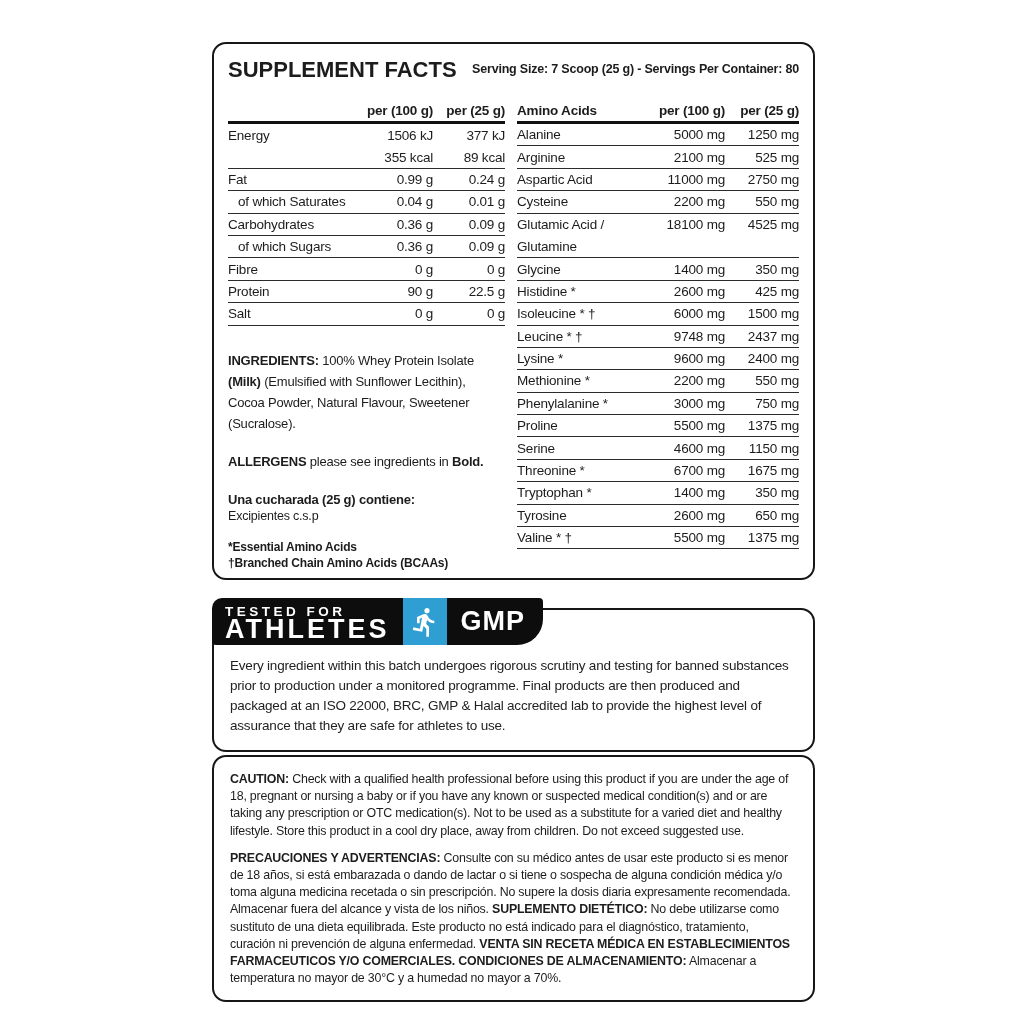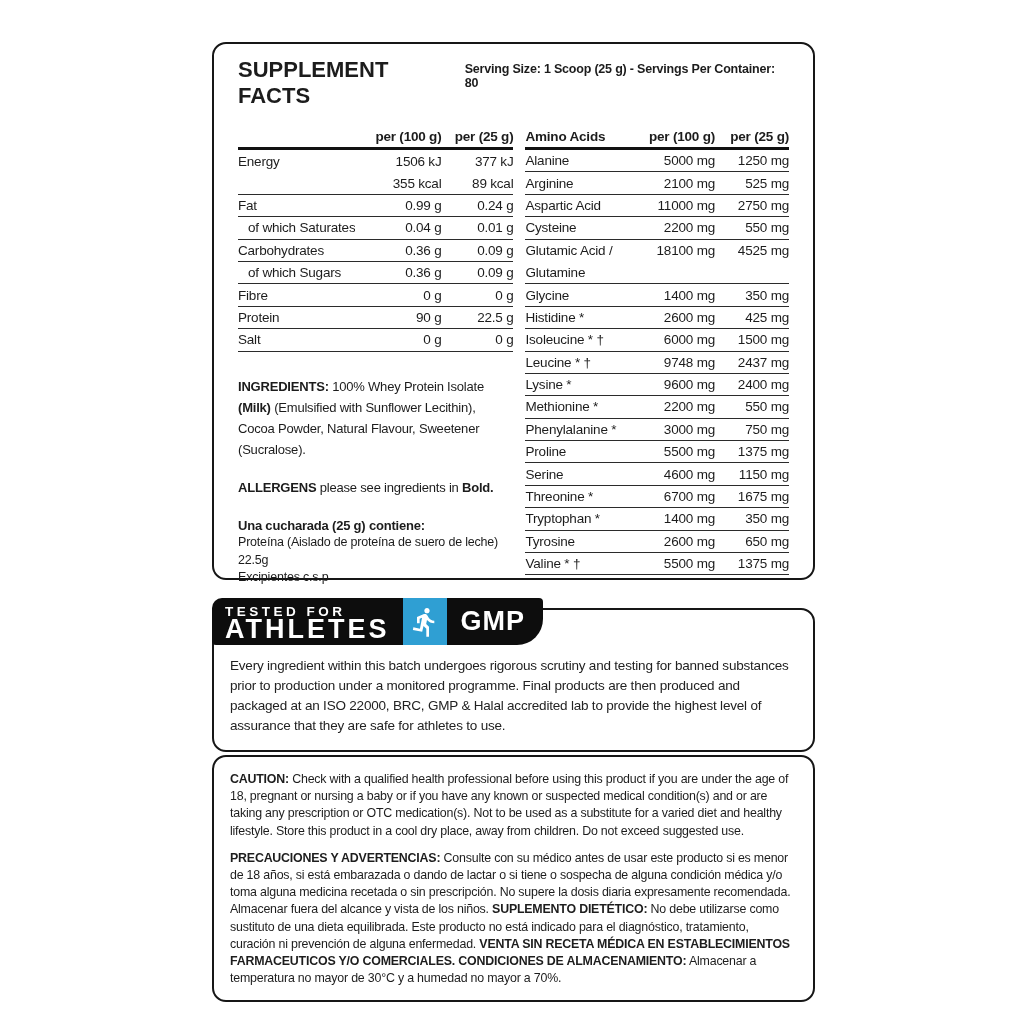--- a/index.html
+++ b/index.html
@@ -4,21 +4,21 @@
 <style>
   * { margin:0; padding:0; box-sizing:border-box; }
   html,body { width:1024px; height:1024px; background:#ffffff;
     font-family:"Liberation Sans", sans-serif; color:#1c1c1c; }
   #canvas { position:relative; width:1024px; height:1024px; background:#fff; overflow:hidden; letter-spacing:-0.2px; }
 
   .panel { position:absolute; left:212px; width:603px; background:#fff;
     border:2px solid #161616; border-radius:14px; }
 
   
-  #panel-facts { top:42px; height:538px; padding:13px 24px; }
+  #panel-facts { top:42px; height:538px; padding:13px 14px; }
   .facts-head { display:flex; justify-content:space-between; align-items:flex-start; }
   .facts-title { font-size:22px; font-weight:800; letter-spacing:0; }
   .serving-line { font-size:12.5px; font-weight:700; margin-top:5px; }
 
   .cols { display:flex; gap:12px; margin-top:16px; }
   .col-left { width:282px; }
   .col-right { width:287px; }
 
   .trow { display:flex; align-items:center; height:22.4px; font-size:13.5px;
     border-bottom:1.5px solid #2b2b2b; }
@@ -59,21 +59,21 @@
   .caution-par b { font-weight:700; }
 </style>
 </head>
 <body>
 
 <div id="canvas">
 
   <div class="panel" id="panel-facts">
     <div class="facts-head">
       <div class="facts-title">SUPPLEMENT FACTS</div>
-      <div class="serving-line">Serving Size: 1 Scoop (25 g)  -  Servings Per Container: 80</div>
+      <div class="serving-line">Serving Size: 7 Scoop (25 g)  -  Servings Per Container: 80</div>
     </div>
 
     <div class="cols">
 
       <div class="col-left">
         <div class="trow hdr">
           <span class="lbl"></span>
           <span class="v1">per (100 g)</span>
           <span class="v2">per (25 g)</span>
         </div>
@@ -126,21 +126,20 @@
         <div class="ing-block">
           <b>INGREDIENTS:</b><span> 100% Whey Protein Isolate </span><b>(Milk)</b><span> (Emulsified with Sunflower Lecithin), Cocoa Powder, Natural Flavour, Sweetener (Sucralose).</span>
         </div>
 
         <div class="allergens">
           <b>ALLERGENS</b><span> please see ingredients in </span><b>Bold.</b>
         </div>
 
         <div class="es-serving">
           <div class="es-title">Una cucharada (25 g) contiene:</div>
-          <div>Proteína (Aislado de proteína de suero de leche) 22.5g</div>
           <div>Excipientes c.s.p</div>
         </div>
 
         <div class="footnotes">
           <div>*Essential Amino Acids</div>
           <div>†Branched Chain Amino Acids (BCAAs)</div>
         </div>
       </div>
 
       <div class="col-right">

